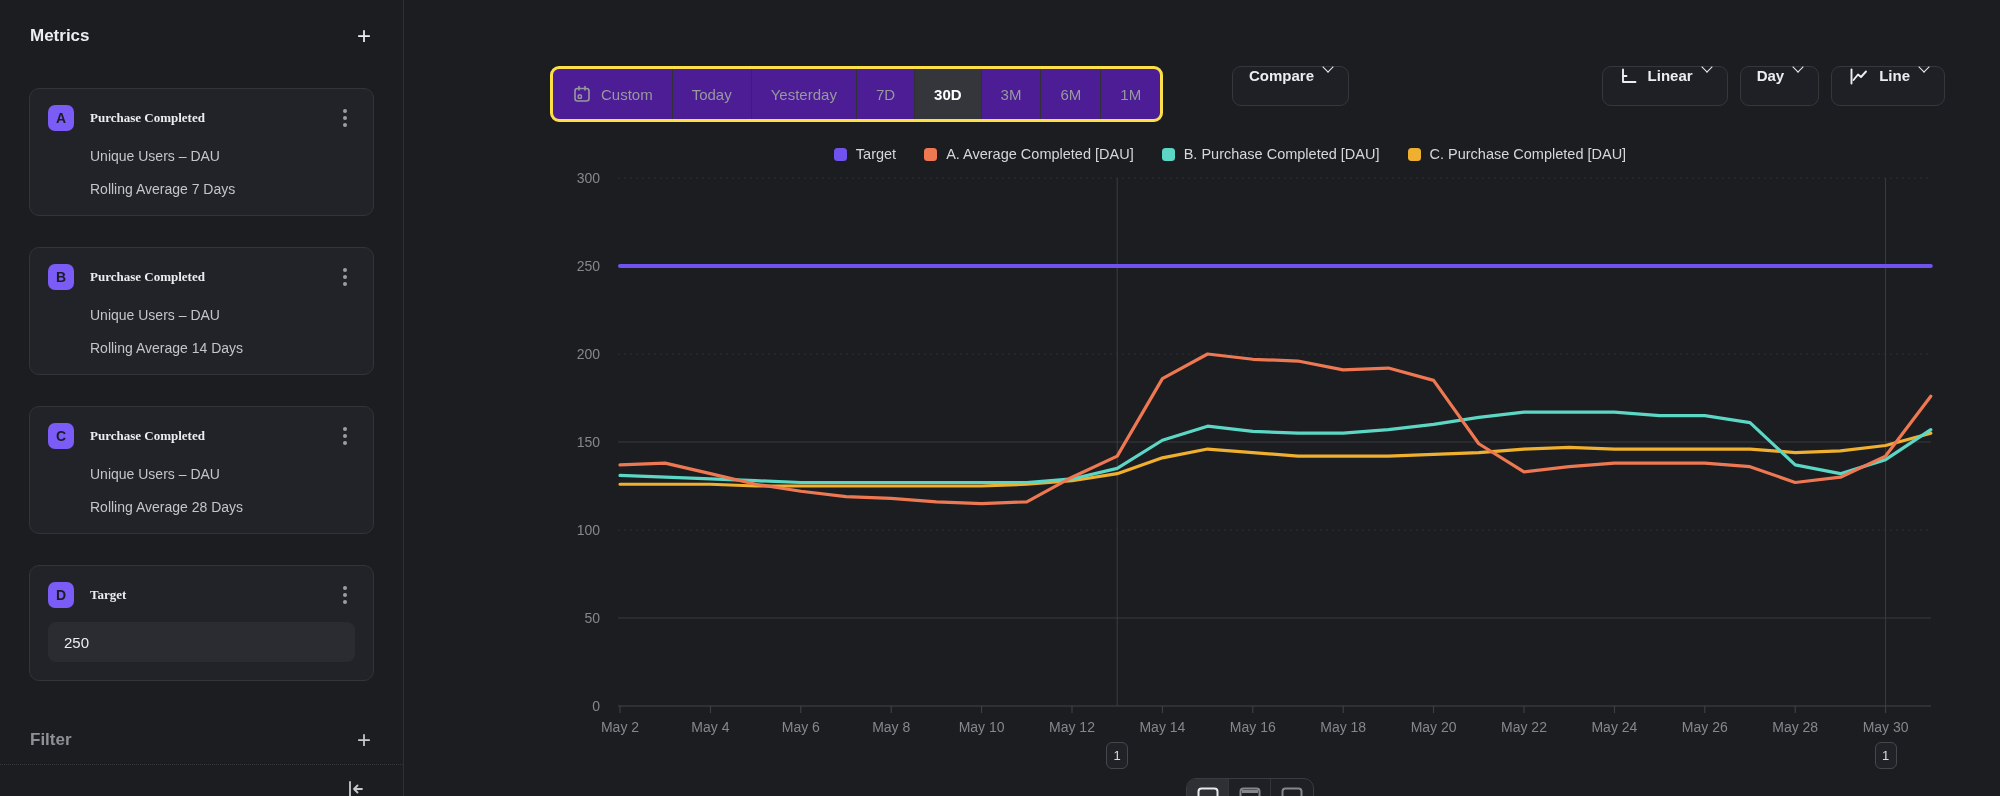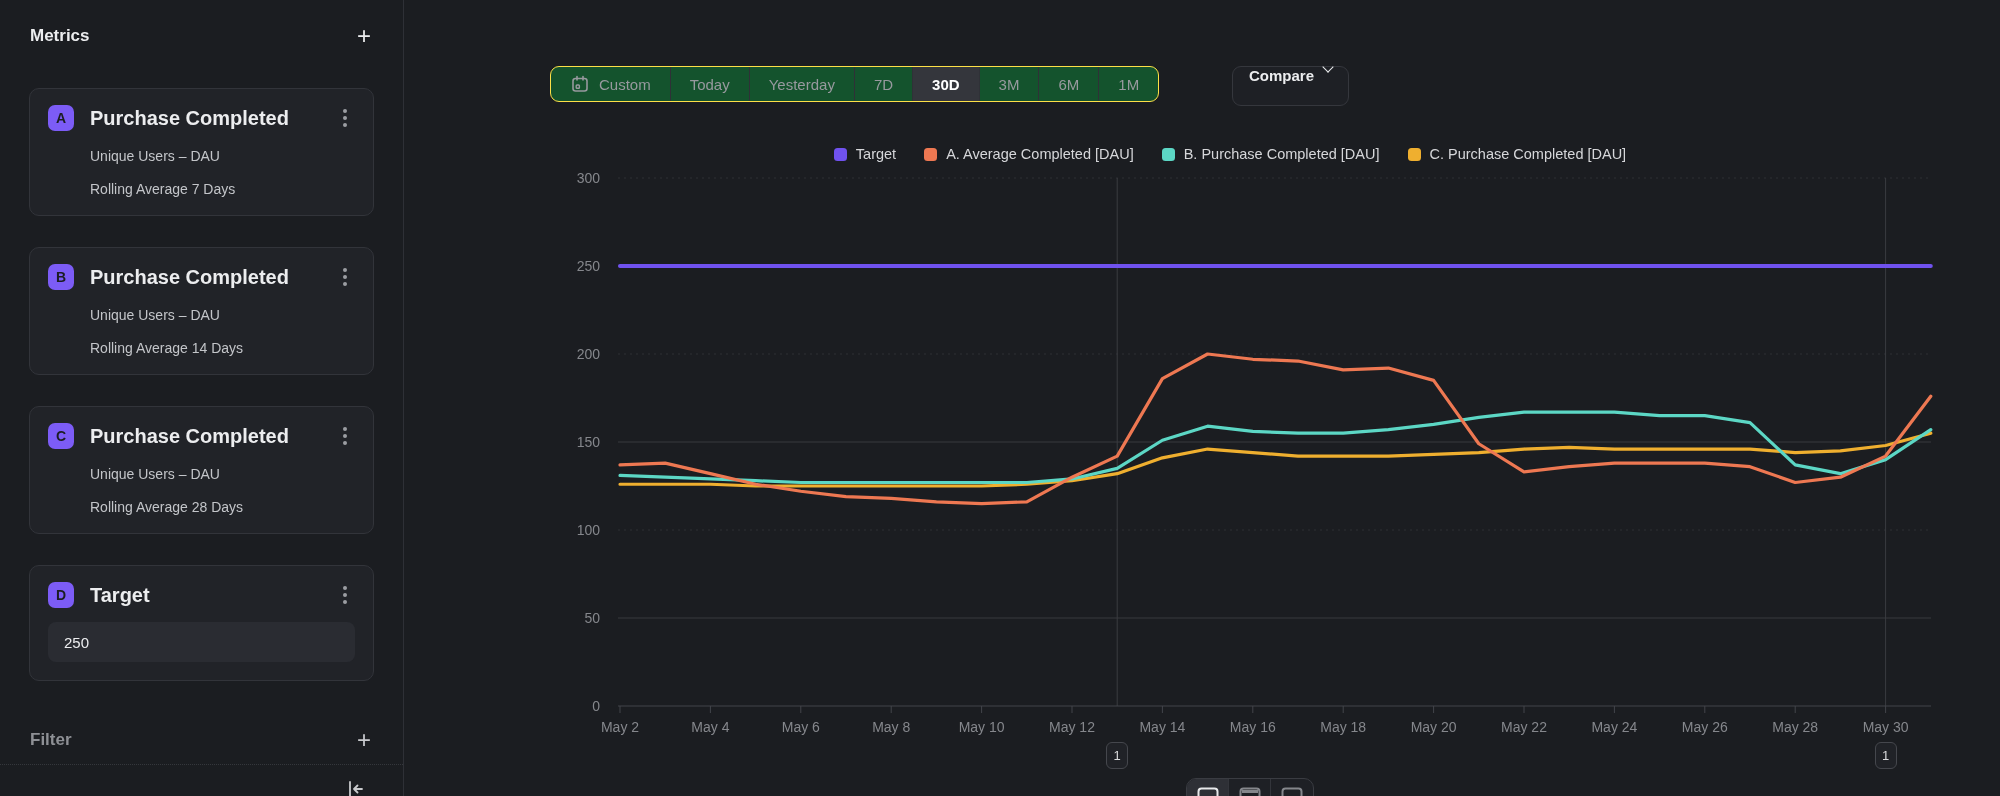--- a/index.html
+++ b/index.html
@@ -15,39 +15,39 @@
   .sb-header h2{margin:0;font-size:17px;font-weight:700;color:#ECEDEF;}
   .plus-btn{background:none;border:none;color:#ECEDEF;font-size:24px;line-height:24px;
             font-weight:400;cursor:pointer;padding:0 2px;font-family:inherit;}
   .card{margin:0 29px;border:1px solid #32343A;border-radius:10px;
         background:#212328;padding:16px 18px 18px 18px;}
   .card.first{margin-top:38px;}
   .card + .card{margin-top:31px;}
   .card-row1{display:flex;align-items:center;}
   .badge{width:26px;height:26px;border-radius:7px;background:#7C5CF6;color:#1B1D22;
          font-size:14px;font-weight:700;display:flex;align-items:center;justify-content:center;}
-  .card-title{font-size:20px;font-weight:700;color:#ECEDEF;margin-left:16px;flex:1;}
+  .card-title{font-size:13px;font-weight:700;color:#ECEDEF;margin-left:16px;flex:1;font-family:Liberation Serif, serif;}
   .kebab-btn{width:20px;height:26px;background:none;border:none;cursor:pointer;
              display:flex;align-items:center;justify-content:center;}
   .kebab{width:4px;height:4px;border-radius:50%;background:#9B9DA2;
          box-shadow:0 -7px 0 #9B9DA2,0 7px 0 #9B9DA2;display:block;}
   .card-line{font-size:14px;color:#C3C5C9;margin-top:17px;padding-left:42px;}
   .target-input{display:block;width:100%;margin-top:14px;height:40px;border-radius:8px;
                 border:none;background:#2A2C32;color:#ECEDEF;font-size:15px;
                 padding:0 16px;font-family:inherit;outline:none;}
   .sb-filter{position:absolute;left:30px;right:30px;top:726px;height:28px;
              display:flex;align-items:center;justify-content:space-between;}
   .sb-filter h2{margin:0;font-size:17px;font-weight:700;color:#8E9095;}
   .sb-filter .plus-btn{color:#C9CACD;}
   .sb-divider{position:absolute;left:0;right:0;top:764px;border-top:1px dotted #35373C;}
   .collapse-btn{position:absolute;right:36px;top:778px;background:none;border:none;cursor:pointer;padding:0;}
 
   
-  .seg-control{position:absolute;left:550px;top:66px;height:36px;display:inline-flex;
-               border:1px solid #fde047;border-radius:9px;overflow:hidden;background:#14532d;}
+  .seg-control{position:absolute;left:550px;top:66px;height:56px;display:inline-flex;
+               border:3px solid #fde047;border-radius:9px;overflow:hidden;background:#4c1d95;}
   .seg{display:flex;align-items:center;gap:9px;padding:0 19px;font-size:15px;color:#97999E;
        background:none;border:none;border-right:1px solid #2F3137;cursor:pointer;
        font-family:inherit;white-space:nowrap;}
   .seg:last-child{border-right:none;}
   .seg.active{background:#34363C;color:#FFFFFF;font-weight:700;}
   .tool-btn{height:40px;display:inline-flex;align-items:flex-start;gap:10px;padding:0 16px;
             border:1px solid #35373D;border-radius:9px;background:#1E2025;color:#ECEDEF;
             font-size:15px;font-weight:700;cursor:pointer;font-family:inherit;}
   .compare-btn{position:absolute;left:1232px;top:66px;}
   .toolbar-right{position:absolute;right:55px;top:66px;display:flex;gap:12px;}
@@ -176,20 +176,42 @@
     <button class="seg">
         <span>1M</span>
       </button>
   </div>
 
   <button class="tool-btn compare-btn">
     <span>Compare</span>
     <span class="chev"></span>
   </button>
 
+  <div class="toolbar-right">
+    <button class="tool-btn">
+      <svg width="19" height="19" viewBox="0 0 19 19">
+        <path d="M4 2.5 v12.5 h12.5" fill="none" stroke="#ECEDEF" stroke-width="1.9" stroke-linecap="round" stroke-linejoin="round"></path>
+        <path d="M4 9 h3.5" stroke="#ECEDEF" stroke-width="1.9" stroke-linecap="round"></path>
+      </svg>
+      <span>Linear</span>
+      <span class="chev"></span>
+    </button>
+    <button class="tool-btn">
+      <span>Day</span>
+      <span class="chev"></span>
+    </button>
+    <button class="tool-btn">
+      <svg width="21" height="19" viewBox="0 0 21 19">
+        <path d="M3.5 2.5 v14" stroke="#ECEDEF" stroke-width="1.9" stroke-linecap="round"></path>
+        <path d="M5.5 13 L10 7.5 l3 2.5 L18 4.5" fill="none" stroke="#ECEDEF" stroke-width="1.9" stroke-linecap="round" stroke-linejoin="round"></path>
+      </svg>
+      <span>Line</span>
+      <span class="chev"></span>
+    </button>
+  </div>
 
   <div class="legend">
     <div class="legend-item">
       <span class="swatch" style="background: rgb(112, 82, 239);"></span>
       <span>Target</span>
     </div>
     <div class="legend-item">
       <span class="swatch" style="background: rgb(238, 120, 82);"></span>
       <span>A. Average Completed [DAU]</span>
     </div>

